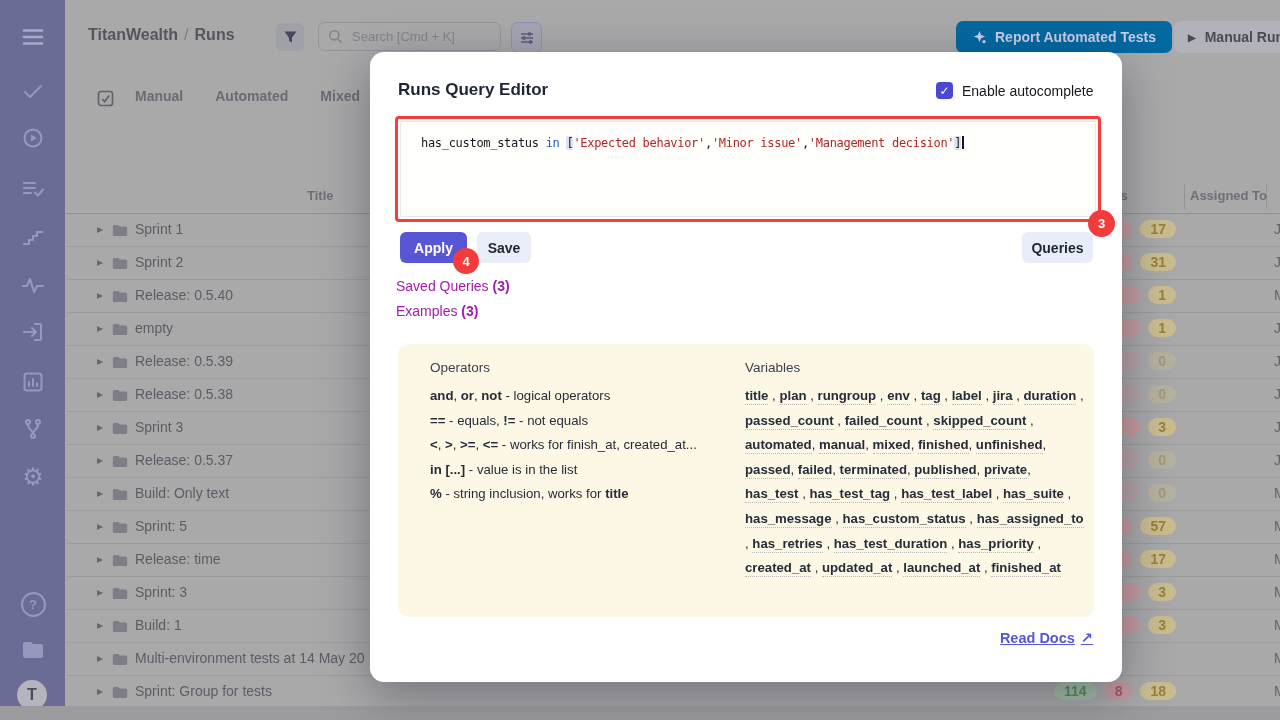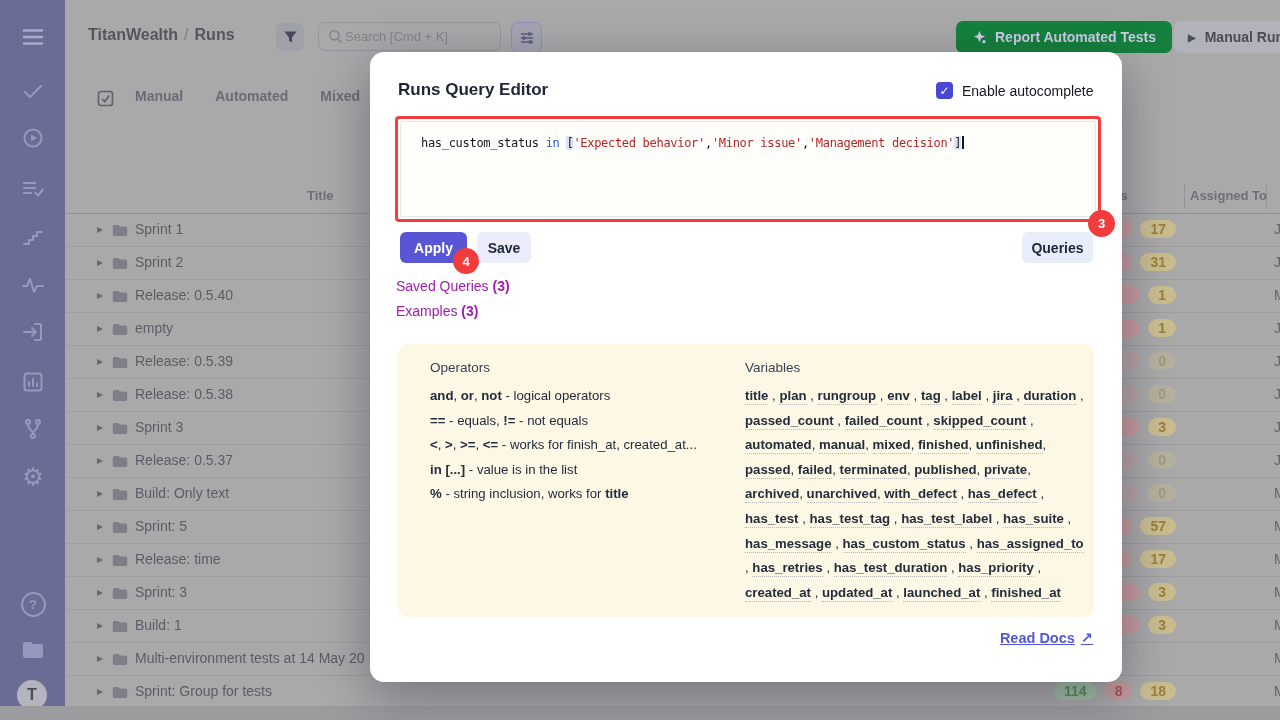--- a/index.html
+++ b/index.html
@@ -14,26 +14,26 @@
   .help-circ{width:21px;height:21px;border:2px solid #9698bd;border-radius:50%;display:flex;align-items:center;justify-content:center;
              font-size:13px;font-weight:700;color:#9698bd;}
   .avatar-circ{width:30px;height:30px;border-radius:50%;background:#b4b4be;display:flex;align-items:center;justify-content:center;
                font-size:16px;font-weight:700;color:#4d4d58;}
 
   .crumb{position:absolute;left:88px;top:26px;font-size:16px;font-weight:700;color:#55555e;}
   .crumb .sep{color:#7d7d86;font-weight:400;padding:0 6px;}
   .iconbtn{position:absolute;border-radius:7px;display:flex;align-items:center;justify-content:center;}
   .filterbtn{left:276px;top:23px;width:28px;height:28px;background:#9fa0a8;}
   .searchbox{position:absolute;left:318px;top:22px;width:183px;height:29px;border:1px solid #94949c;border-radius:7px;
-             display:flex;align-items:center;padding:0 9px;box-sizing:border-box;}
+             display:flex;align-items:center;padding:0 9px;box-sizing:border-box;gap:7px;}
   .searchbox input{border:none;outline:none;background:transparent;font-size:13px;color:#7f7f88;width:130px;
                    font-family:"Liberation Sans",sans-serif;}
   .searchbox input::placeholder{color:#84848d;opacity:1;}
   .slidersbtn{left:511px;top:22px;width:29px;height:29px;border:1px solid #8d8ec4;background:#a4a4b2;}
-  .reportbtn{position:absolute;left:956px;top:21px;height:32px;padding:12px 16px;background:#15803d;border:none;border-radius:7px;
+  .reportbtn{position:absolute;left:956px;top:21px;height:32px;padding:12px 16px;background:#0369a1;border:none;border-radius:7px;
              color:#cbcbe6;font-size:14px;font-weight:600;display:flex;align-items:center;gap:8px;font-family:"Liberation Sans",sans-serif;}
   .manualbtn{position:absolute;left:1174px;top:21px;height:32px;width:130px;padding:0 14px;background:#b2b2ba;border:none;border-radius:7px;
              color:#4b4b55;font-size:14px;font-weight:600;display:flex;align-items:center;gap:9px;font-family:"Liberation Sans",sans-serif;}
   .playglyph{font-size:10px;color:#4b4b55;}
 
   .tabsrow{position:absolute;left:135px;top:88px;display:flex;gap:32px;}
   .tab{font-size:14px;font-weight:600;color:#6b6b75;cursor:pointer;}
   .tabicon{position:absolute;left:96px;top:89px;}
 
   .thead{position:absolute;left:66px;top:180px;width:1214px;height:33px;border-bottom:1px solid rgba(0,0,0,0.14);}
@@ -456,21 +456,20 @@
             <div class="help-line"><span class="sg-b">%</span><span> - string inclusion, works for </span><span class="sg-b">title</span></div>
           </div>
       </div>
       <div class="helpcol vars">
         <div class="help-title">Variables</div>
         <div>
             <div class="help-line"><span class="sg-v">title</span><span> , </span><span class="sg-v">plan</span><span> , </span><span class="sg-v">rungroup</span><span> , </span><span class="sg-v">env</span><span> , </span><span class="sg-v">tag</span><span> , </span><span class="sg-v">label</span><span> , </span><span class="sg-v">jira</span><span> , </span><span class="sg-v">duration</span><span> ,</span></div>
             <div class="help-line"><span class="sg-v">passed_count</span><span> , </span><span class="sg-v">failed_count</span><span> , </span><span class="sg-v">skipped_count</span><span> ,</span></div>
             <div class="help-line"><span class="sg-v">automated</span><span>, </span><span class="sg-v">manual</span><span>, </span><span class="sg-v">mixed</span><span>, </span><span class="sg-v">finished</span><span>, </span><span class="sg-v">unfinished</span><span>,</span></div>
             <div class="help-line"><span class="sg-v">passed</span><span>, </span><span class="sg-v">failed</span><span>, </span><span class="sg-v">terminated</span><span>, </span><span class="sg-v">published</span><span>, </span><span class="sg-v">private</span><span>,</span></div>
-            <div class="help-line"><span class="sg-v">archived</span><span>, </span><span class="sg-v">unarchived</span><span>, </span><span class="sg-v">with_defect</span><span> , </span><span class="sg-v">has_defect</span><span> ,</span></div>
             <div class="help-line"><span class="sg-v">has_test</span><span> , </span><span class="sg-v">has_test_tag</span><span> , </span><span class="sg-v">has_test_label</span><span> , </span><span class="sg-v">has_suite</span><span> ,</span></div>
             <div class="help-line"><span class="sg-v">has_message</span><span> , </span><span class="sg-v">has_custom_status</span><span> , </span><span class="sg-v">has_assigned_to</span></div>
             <div class="help-line"><span>, </span><span class="sg-v">has_retries</span><span> , </span><span class="sg-v">has_test_duration</span><span> , </span><span class="sg-v">has_priority</span><span> ,</span></div>
             <div class="help-line"><span class="sg-v">created_at</span><span> , </span><span class="sg-v">updated_at</span><span> , </span><span class="sg-v">launched_at</span><span> , </span><span class="sg-v">finished_at</span></div>
           </div>
       </div>
     </div>
 
     <div class="readdocs"><span>Read Docs</span><span class="arr">↗</span></div>
   </div>

